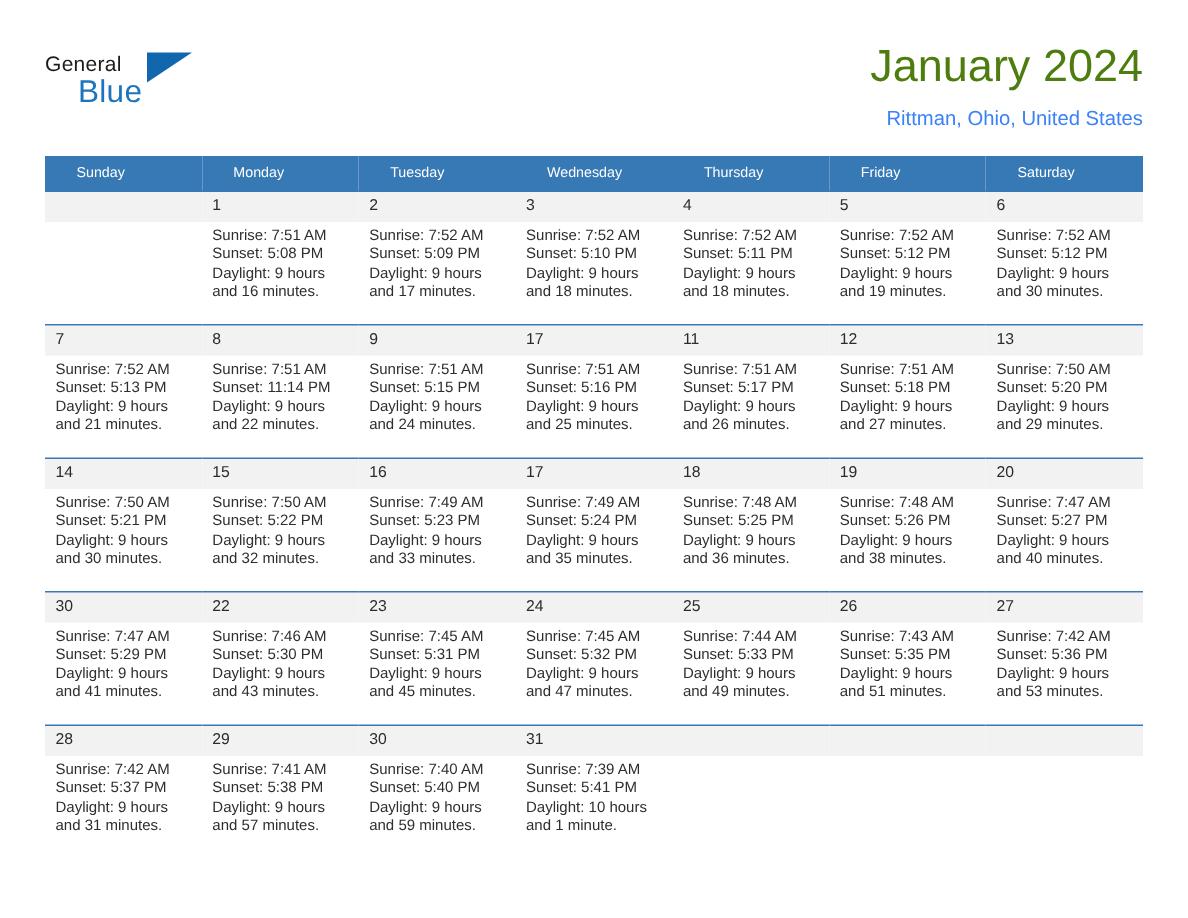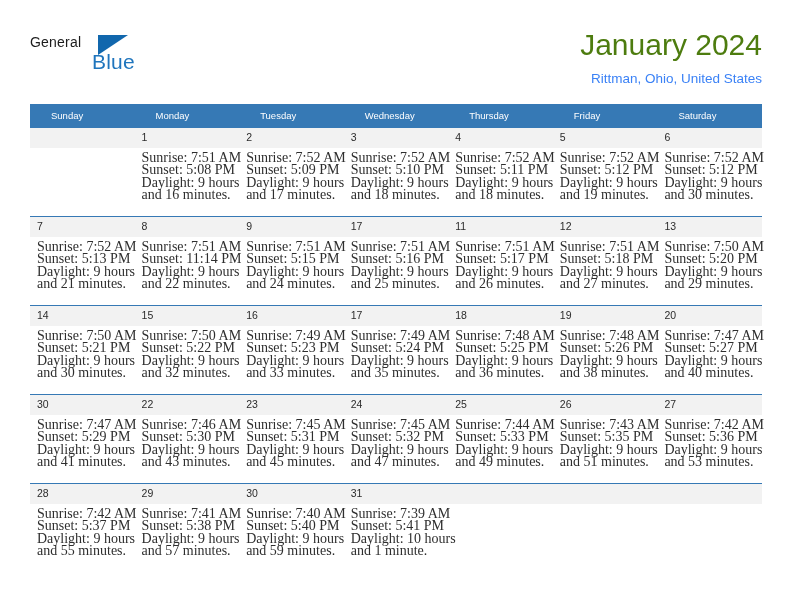--- a/index.html
+++ b/index.html
@@ -25,21 +25,21 @@
     width: 120px; height: 52px;
   }
   .brand-general {
     position: absolute; left: 0; top: 0;
     font-size: 14px; letter-spacing: .2px;
     color: #1c1c1c; line-height: 21px;
   }
   .brand-blue {
     position: absolute; left: 22px; top: 19px;
     font-size: 21px; letter-spacing: .2px;
-    color: #1f75bd; line-height: 21px; margin-left: 40px;
+    color: #1f75bd; line-height: 21px;
   }
   .brand-triangle {
     position: absolute; left: 68px; top: 3px;
     width: 0; height: 0;
     border-left: 30px solid #1167ad;
     border-bottom: 20px solid transparent;
   }
 
   .titles { position: absolute; right: 0; top: 0; text-align: right; }
   .cal-title {
@@ -84,24 +84,23 @@
     background: #f2f2f2;
     font-size: 10.5px;
     color: #2b2b2b;
     padding: 3px 0 4px 7px;
     height: 13px;
     line-height: 13px;
   }
   .daynum.blank { color: transparent; }
   .info {
     padding: 4px 5px 0 7px;
-    font-size: 14px;
+    font-size: 10px;
     line-height: 12.4px;
     color: #2e2e2e;
-    font-family: Liberation Serif, serif;
   }
   .info div { white-space: nowrap; }
 </style>
 </head>
 <body>
 
 <div class="page">
 
   <div class="header">
 
@@ -386,21 +385,21 @@
               </div>
             </td>
           </tr>
           <tr class="week">
             <td class="daycell">
               <div class="daynum">28</div>
               <div class="info">
                 <div>Sunrise: 7:42 AM</div>
                 <div>Sunset: 5:37 PM</div>
                 <div>Daylight: 9 hours</div>
-                <div>and 55 minutes.</div>
+                <div>and 31 minutes.</div>
               </div>
             </td>
             <td class="daycell">
               <div class="daynum">29</div>
               <div class="info">
                 <div>Sunrise: 7:41 AM</div>
                 <div>Sunset: 5:38 PM</div>
                 <div>Daylight: 9 hours</div>
                 <div>and 57 minutes.</div>
               </div>

